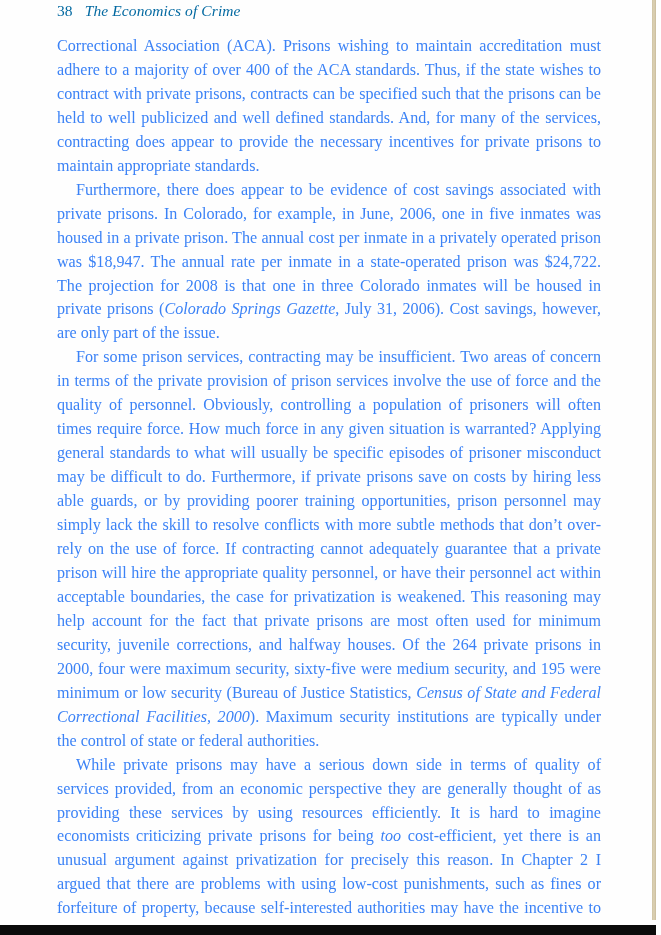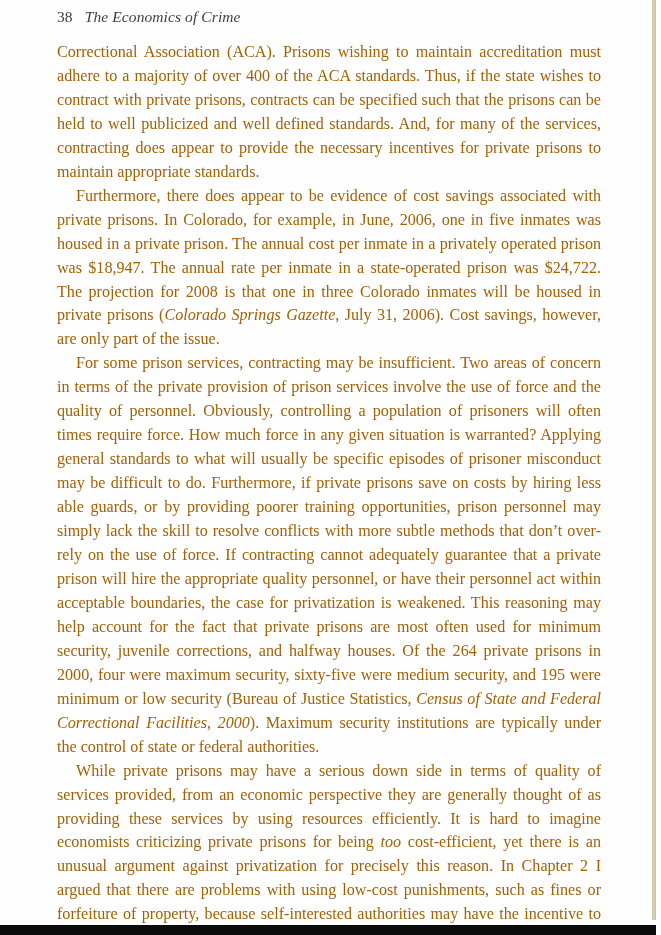--- a/index.html
+++ b/index.html
@@ -52,46 +52,46 @@
   #content {
     position: absolute;
     left: 57px;
     top: 0;
     width: 544px;
   }
 
   
   #running-head {
     margin: 0;
-    padding-top: 7px;
+    padding-top: 1px;
     font-size: 15.5px;
     line-height: 20px;
     letter-spacing: 0.1px;
-    color: #404040;
+    color: #0369a1;
     white-space: nowrap;
   }
   #running-head .folio {
     font-style: normal;
     margin-right: 12px;
   }
   #running-head .title {
     font-style: italic;
   }
 
   #body-text {
     margin-top: 13px;
   }
 
   p.para {
     margin: 0;
     font-size: 16.1px;
     line-height: 23.95px;
     text-align: justify;
     text-justify: inter-word;
-    color: #a16207;
+    color: #3b82f6;
     hyphens: none;
     -webkit-hyphens: none;
   }
   p.para.indent {
     text-indent: 19px;
   }
   p.para i {
   }
 </style>
 </head>

